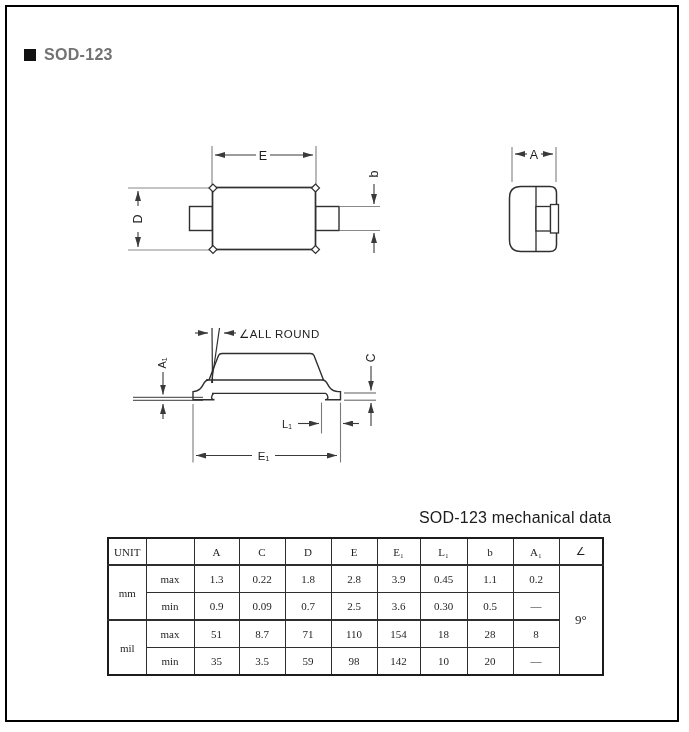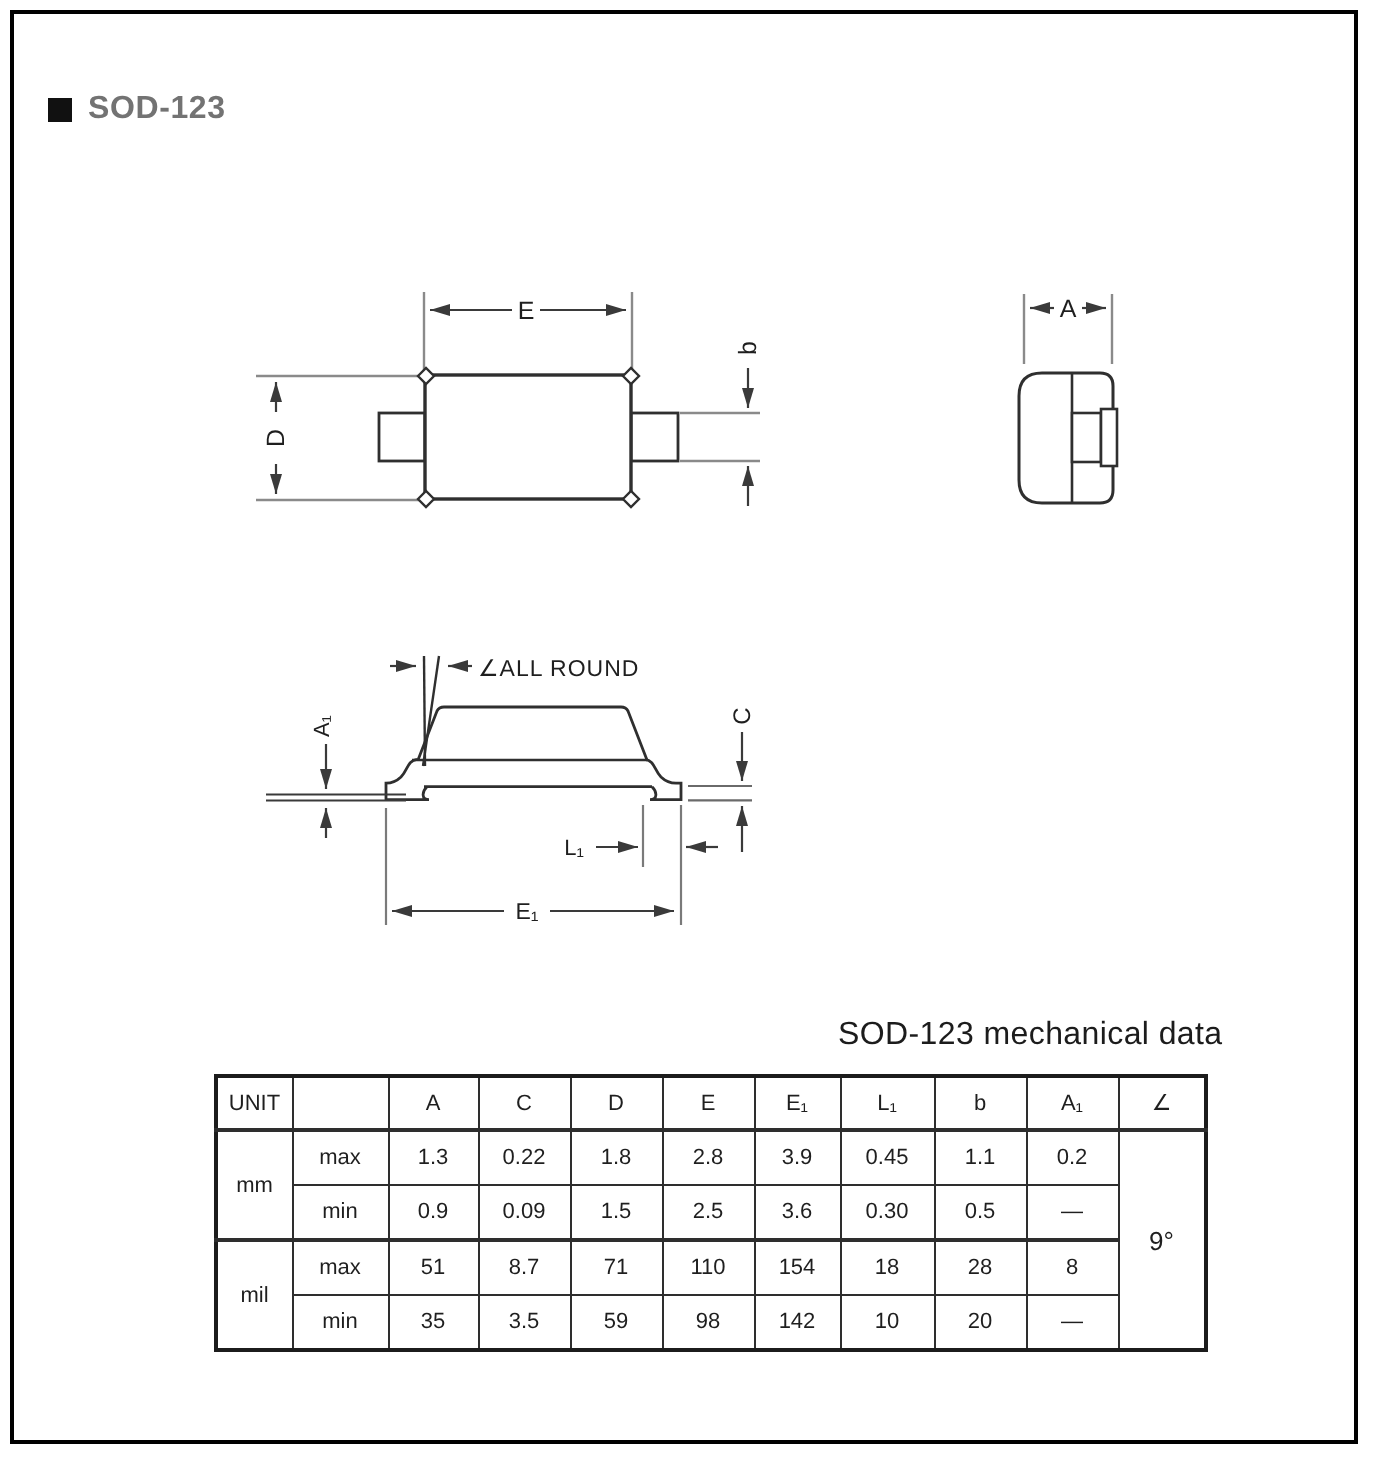--- a/index.html
+++ b/index.html
@@ -4,21 +4,21 @@
 <style>
   html,body{margin:0;padding:0;background:#ffffff;}
   body{width:689px;height:732px;position:relative;font-family:"Liberation Sans","DejaVu Sans",sans-serif;}
   .page-border{position:absolute;left:5px;top:5px;width:674px;height:717px;border:2px solid #000;box-sizing:border-box;}
   .doc-title{position:absolute;left:24px;top:14px;font-size:16px;font-weight:bold;color:#737373;display:flex;align-items:center;gap:8px;letter-spacing:.3px;margin-top:32px;}
   .bullet{display:inline-block;width:12px;height:12px;background:#111;}
   svg{position:absolute;left:0;top:0;}
   svg text{font-family:"Liberation Sans","DejaVu Sans",sans-serif;fill:#1f1f1f;}
   .mech-heading{position:absolute;left:419px;top:509px;width:215px;font-size:16px;color:#1c1c1c;letter-spacing:.2px;white-space:nowrap;}
   table.mech{position:absolute;left:107px;top:537px;border-collapse:collapse;table-layout:fixed;font-size:11px;color:#1f1f1f;border:2px solid #1c1c1c;background:#fff;}
-  table.mech td{border:1px solid #2e2e2e;text-align:center;vertical-align:middle;padding:0;height:26px;background:#fff;}
+  table.mech td{border:1px solid #2e2e2e;text-align:center;vertical-align:middle;padding:0;height:26px;background:#fff;font-family:Liberation Serif, serif;}
   table.mech tr.hdr td{height:25px;border-bottom-width:2px;}
   table.mech tr.mmend td{border-bottom-width:2px;}
   table.mech td.unitmm{border-bottom-width:2px;margin-left:24px;}
   table.mech td.deg{font-size:13px;}
 </style>
 </head>
 <body>
 
 <div class="page-border"></div>
 
@@ -190,21 +190,21 @@
       <td>3.9</td>
       <td>0.45</td>
       <td>1.1</td>
       <td>0.2</td>
       <td rowspan="4" class="deg">9°</td>
     </tr>
     <tr class="mmend">
       <td>min</td>
       <td>0.9</td>
       <td>0.09</td>
-      <td>1.5</td>
+      <td>0.7</td>
       <td>2.5</td>
       <td>3.6</td>
       <td>0.30</td>
       <td>0.5</td>
       <td>—</td>
     </tr>
     <tr>
       <td rowspan="2">mil</td>
       <td>max</td>
       <td>51</td>

